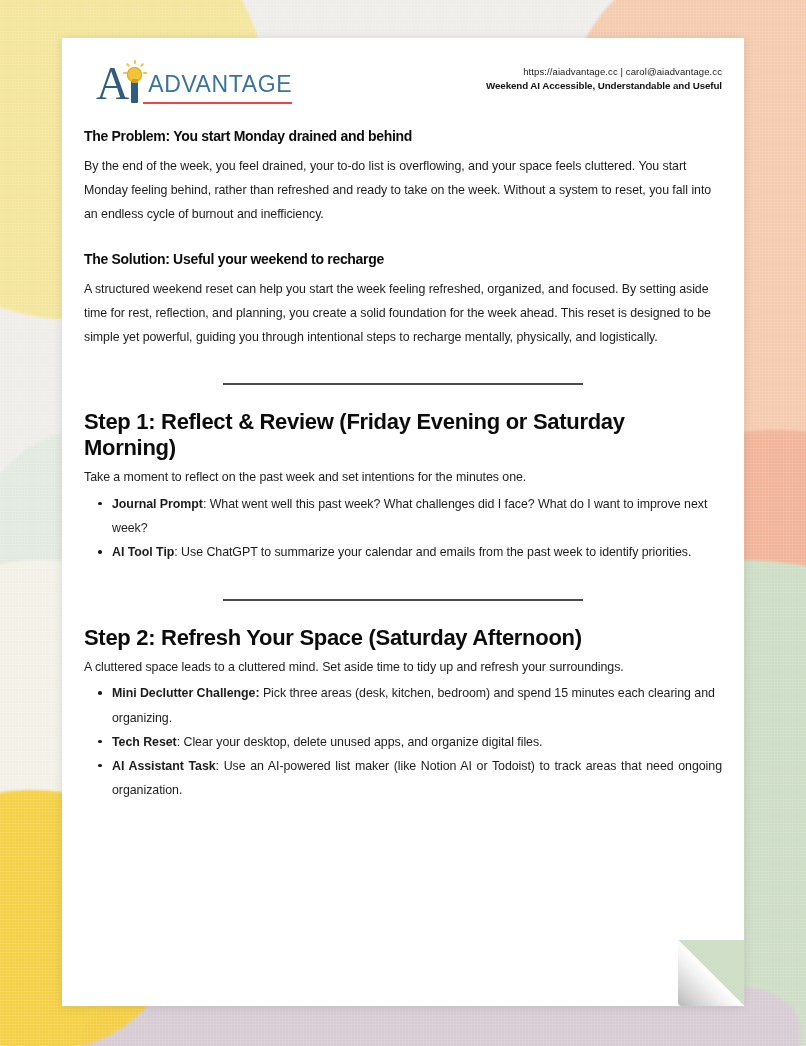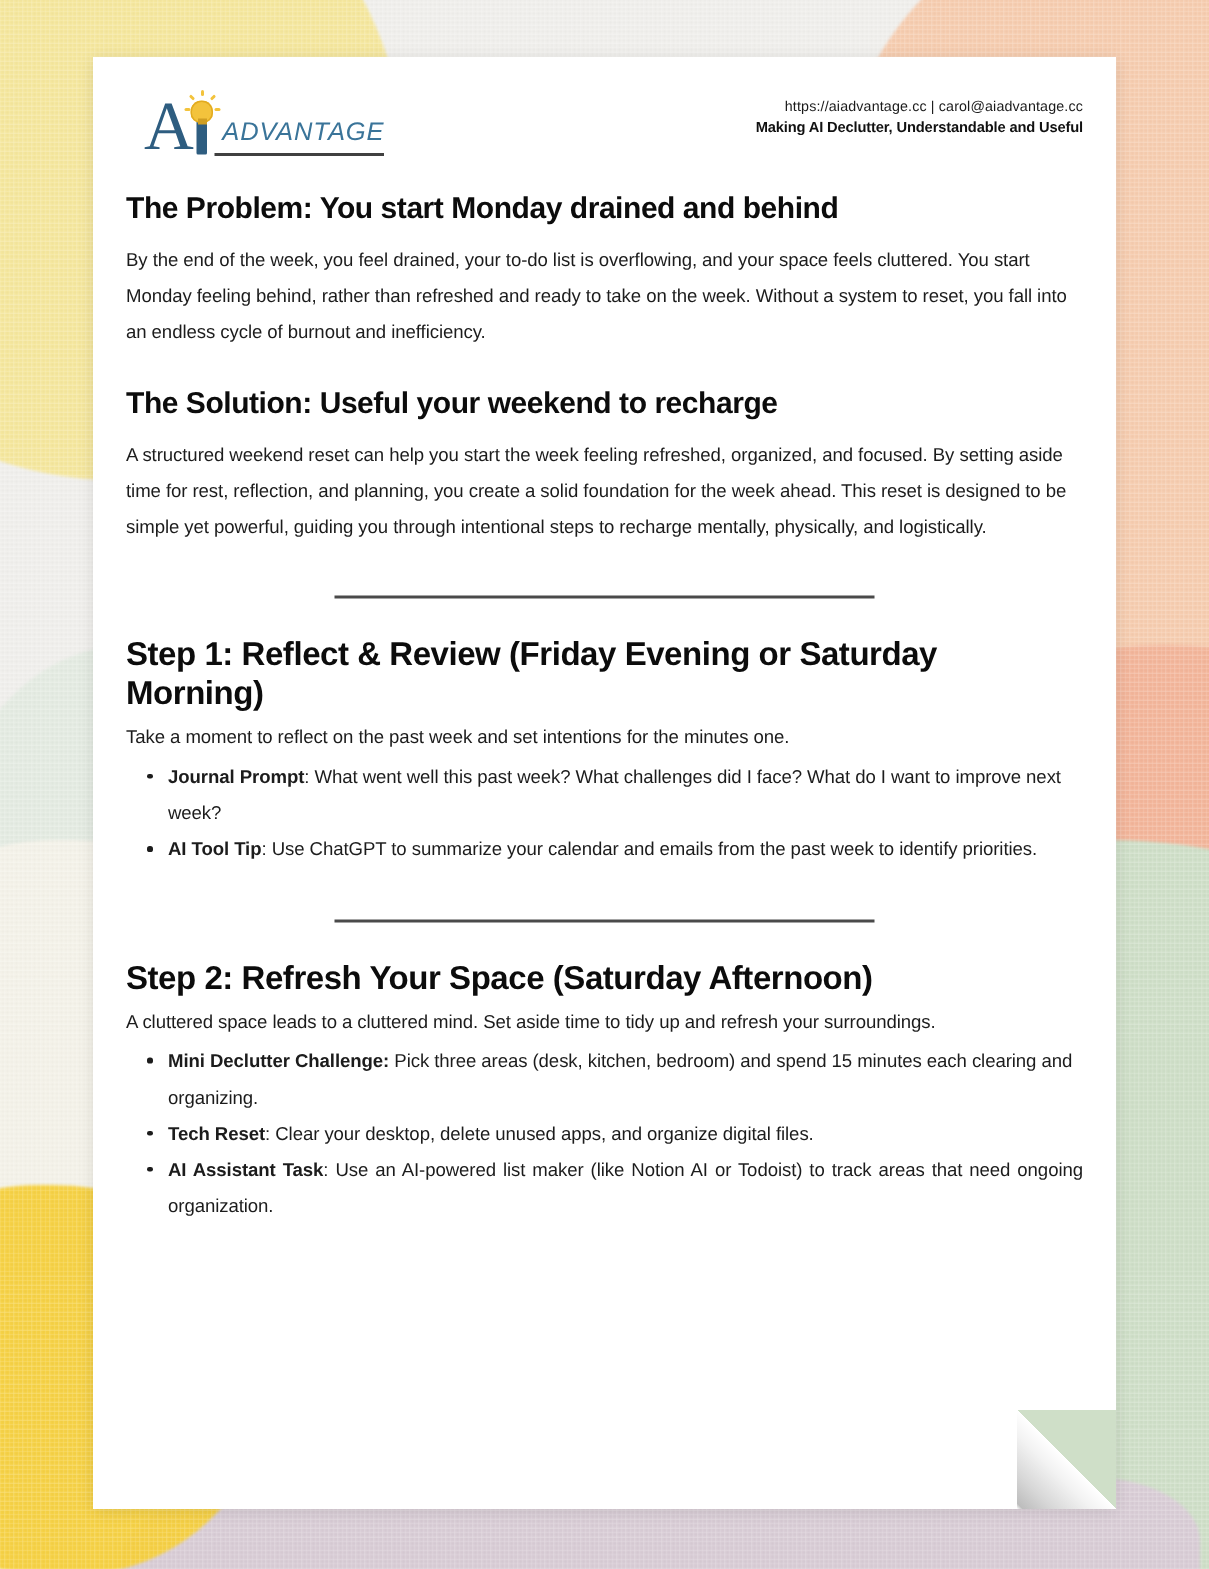--- a/index.html
+++ b/index.html
@@ -169,27 +169,26 @@
     width: 6px; height: 4px;
     background: #cf9e22;
   }
   .bulb-ray {
     position: absolute;
     width: 2px; height: 4px;
     background: #f3c33c;
     border-radius: 1px;
   }
   #logo-word {
-    font-size: 17px;
+    font-size: 23px;
     letter-spacing: .6px;
     color: #3a7499;
     padding: 0 0 6px 5px;
-    border-bottom: 2px solid #404040;
+    border-bottom: 2px solid #ef4444;
     line-height: 1;
-    font-style: italic;
   }
   #header-contact {
     text-align: right;
     padding-top: 6px;
   }
   #header-url {
     font-size: 9.5px;
     color: #1a1a1a;
     letter-spacing: .1px;
     margin-bottom: 3px;
@@ -231,21 +230,21 @@
   }
 
   
   #doc-body {
     padding: 0 22px;
   }
   .section {
     margin-top: 24px;
   }
   .section-heading {
-    font-size: 20px;
+    font-size: 14px;
     font-weight: bold;
     color: #0c0c0c;
     letter-spacing: -.3px;
     margin-bottom: 10px;
   }
   .step-heading {
     font-size: 22px;
     font-weight: bold;
     color: #0c0c0c;
     letter-spacing: -.3px;
@@ -324,21 +323,21 @@
         <span class="bulb-ray" style="left:0px;  top:3px;   transform:rotate(-45deg);"></span>
         <span class="bulb-ray" style="left:14px; top:3px;   transform:rotate(45deg);"></span>
         <span class="bulb-ray" style="left:-3px; top:11px;  transform:rotate(-90deg);"></span>
         <span class="bulb-ray" style="left:17px; top:11px;  transform:rotate(90deg);"></span>
       </span>
       <span id="logo-word">ADVANTAGE</span>
     </div>
 
     <div id="header-contact">
       <div id="header-url">https://aiadvantage.cc | carol@aiadvantage.cc</div>
-      <div id="header-tagline">Making AI Declutter, Understandable and Useful</div>
+      <div id="header-tagline">Weekend AI Accessible, Understandable and Useful</div>
     </div>
   </div>
 
 
   <div id="doc-body">
 
     <div class="section">
       <div class="section-heading">The Problem: You start Monday drained and behind</div>
       <div class="para">By the end of the week, you feel drained, your to-do list is overflowing, and your space feels cluttered. You start Monday feeling behind, rather than refreshed and ready to take on the week. Without a system to reset, you fall into an endless cycle of burnout and inefficiency.</div>
     </div>

